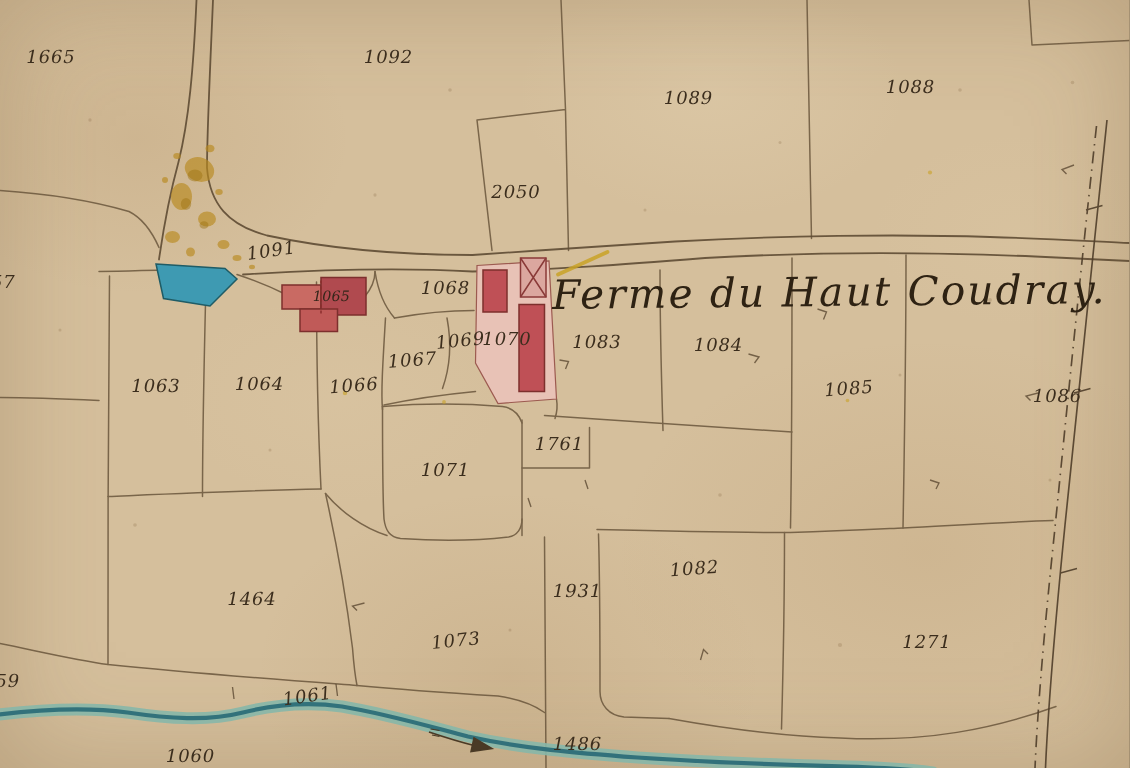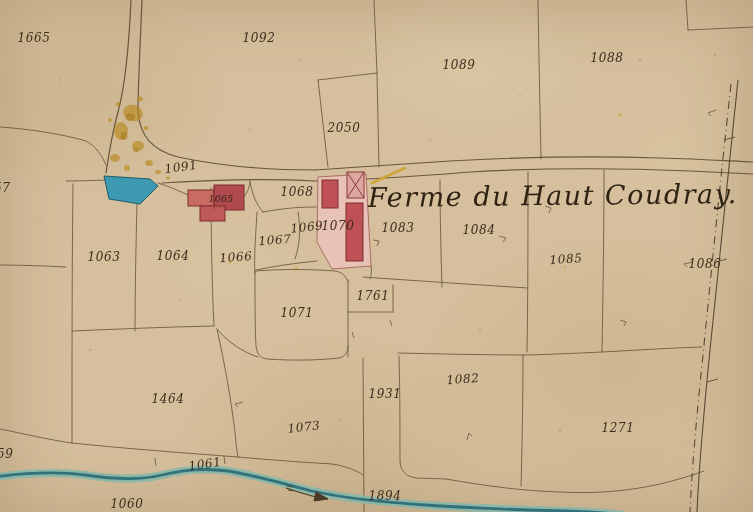--- a/index.html
+++ b/index.html
@@ -203,17 +203,17 @@
   <span class="lbl" style="left:705px;top:264px">1086</span>
   <span class="lbl" style="left:373px;top:296px">1761</span>
   <span class="lbl" style="left:297px;top:313px">1071</span>
   <span class="lbl" style="left:168px;top:399px">1464</span>
   <span class="lbl" style="left:385px;top:394px">1931</span>
   <span class="lbl" style="left:463px;top:379px;--r:-4deg">1082</span>
   <span class="lbl" style="left:304px;top:427px;--r:-6deg">1073</span>
   <span class="lbl" style="left:618px;top:428px">1271</span>
   <span class="lbl" style="left:205px;top:464px;--r:-8deg">1061</span>
   <span class="lbl" style="left:127px;top:504px">1060</span>
-  <span class="lbl" style="left:385px;top:496px">1894</span>
+  <span class="lbl" style="left:385px;top:496px">1486</span>
   <span class="lbl edge" style="left:-6px;top:188px">57</span>
   <span class="lbl edge" style="left:-3px;top:454px">59</span>
 
 </div>
 
 </body></html>

